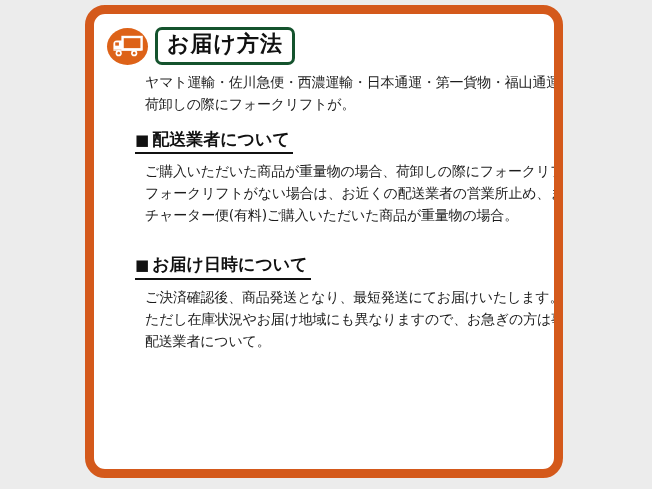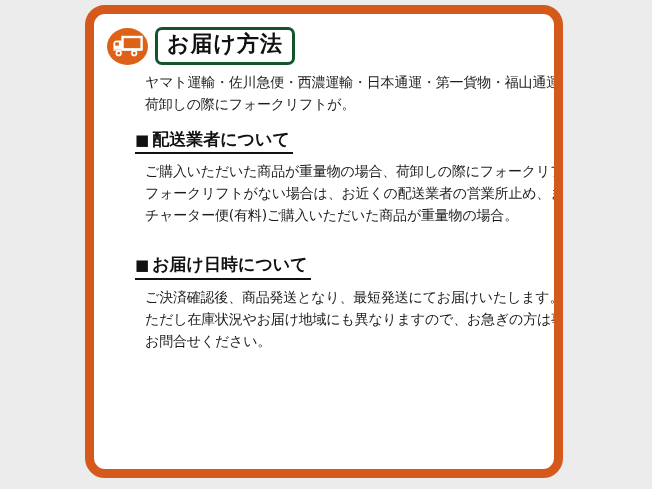--- a/index.html
+++ b/index.html
@@ -127,19 +127,19 @@
         </div>
       </div>
 
       <div class="section">
         <div class="sec-heading">
           <span class="bullet">■</span><span>お届け日時について</span>
         </div>
         <div class="sec-body">
           <div class="line">ご決済確認後、商品発送となり、最短発送にてお届けいたします。</div>
           <div class="line">ただし在庫状況やお届け地域にも異なりますので、お急ぎの方は事前に</div>
-          <div class="line">お問合せください。</div>
+          <div class="line">配送業者について。</div>
         </div>
       </div>
 
     </div>
   </div>
 </div>
 
 </body></html>

